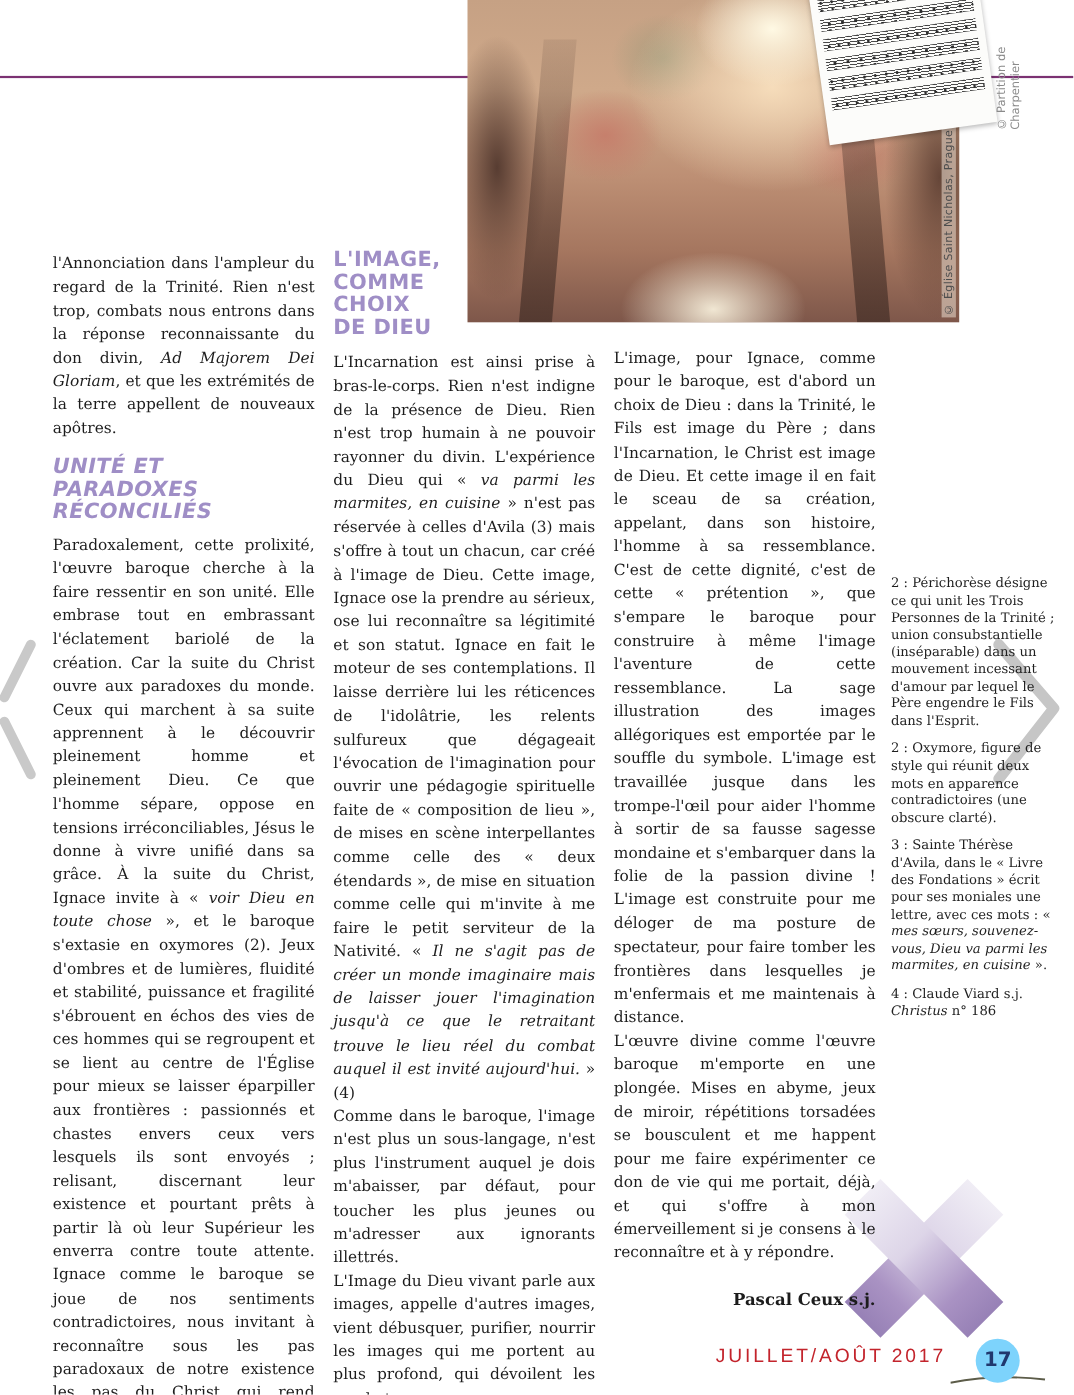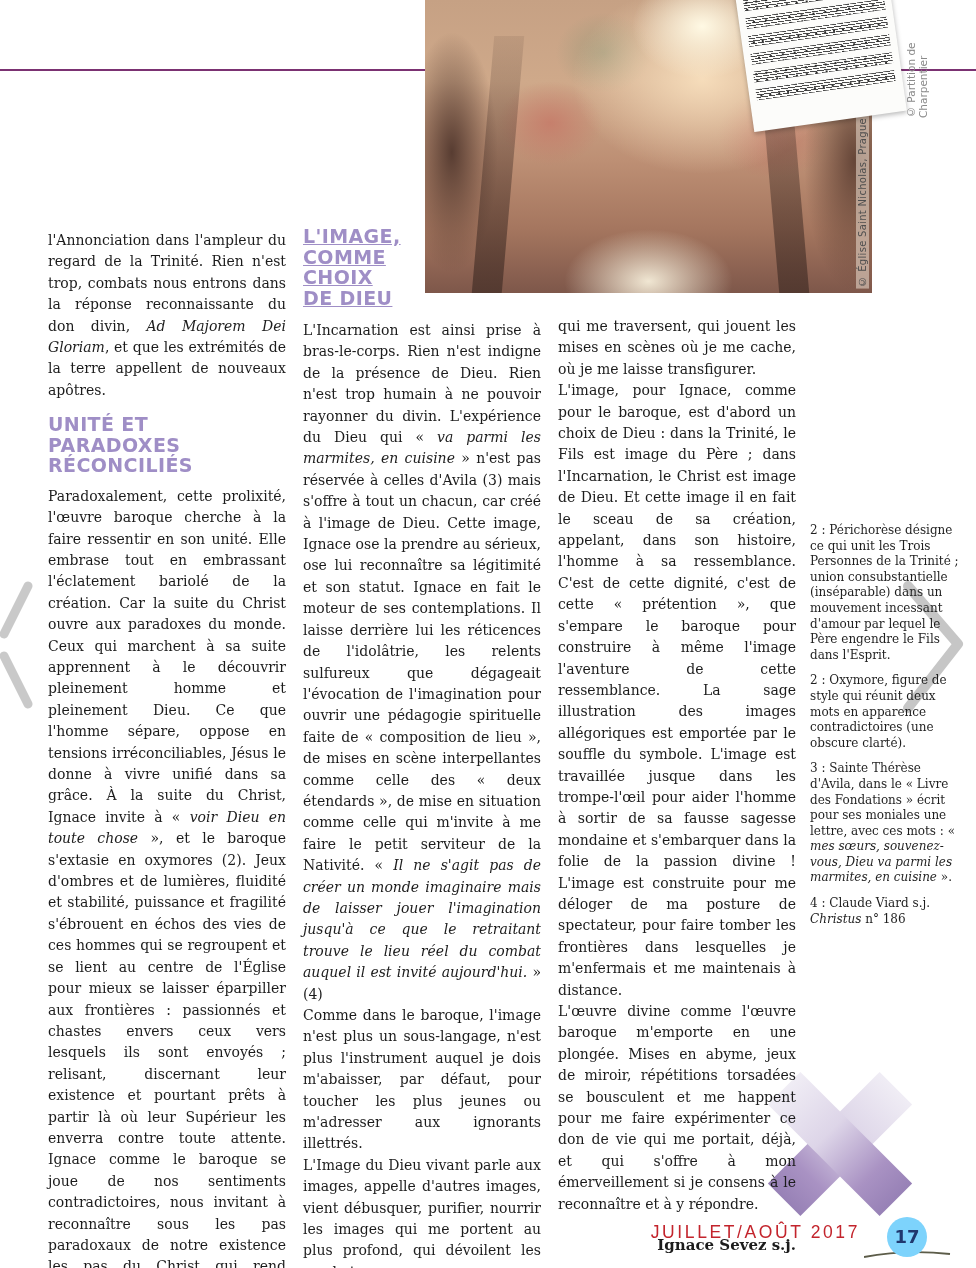--- a/index.html
+++ b/index.html
@@ -40,22 +40,22 @@
   .score-credit{position:absolute;left:905px;top:6px;height:112px;writing-mode:vertical-rl;transform:rotate(180deg);
     font-family:"DejaVu Sans","Liberation Sans",sans-serif;font-size:10.5px;color:#8a8a8a;z-index:4;}
   
   .col{position:absolute;width:238px;z-index:2;font-size:14px;line-height:21.4px;}
   .para{margin:0;text-align:justify;hyphens:auto;-webkit-hyphens:auto;}
   #col1{left:48px;top:230px;}
   #col2{left:303px;top:226px;}
   #col3{left:558px;top:316px;}
   .sec-heading{font-family:"DejaVu Sans","Liberation Sans",sans-serif;font-weight:bold;
     color:#9f8ec6;font-size:19px;line-height:20.5px;letter-spacing:.4px;white-space:pre-line;margin:0;}
-  #col1 .sec-heading{margin:13px 0 10px;}
-  #col2 .sec-heading{margin:0 0 12px;width:130px;text-decoration:underline;}
+  #col1 .sec-heading{margin:13px 0 10px;font-style:italic;}
+  #col2 .sec-heading{margin:0 0 12px;width:130px;}
   .it{font-style:italic;}
   .signature{margin-top:20px;text-align:right;font-weight:bold;font-size:15px;}
   
   #notes{position:absolute;left:810px;top:523px;width:158px;z-index:2;
     font-size:12px;line-height:15.6px;color:#1f1f1f;}
   .note{margin:0 0 10px;}
   
   .chev{position:absolute;z-index:1;}
   #chev-left{left:-6px;top:576px;}
   #chev-right{left:900px;top:578px;}
@@ -131,24 +131,23 @@
     <h2 class="sec-heading">L'IMAGE,
 COMME
 CHOIX
 DE DIEU</h2>
     <p class="para"><span>L'Incarnation est ainsi prise à bras-le-corps. Rien n'est indigne de la présence de Dieu. Rien n'est trop humain à ne pouvoir rayonner du divin. L'expérience du Dieu qui « </span><span class="it">va parmi les marmites, en cuisine</span><span> » n'est pas réservée à celles d'Avila (3) mais s'offre à tout un chacun, car créé à l'image de Dieu. Cette image, Ignace ose la prendre au sérieux, ose lui reconnaître sa légitimité et son statut. Ignace en fait le moteur de ses contemplations. Il laisse derrière lui les réticences de l'idolâtrie, les relents sulfureux que dégageait l'évocation de l'imagination pour ouvrir une pédagogie spirituelle faite de « composition de lieu », de mises en scène interpellantes comme celle des « deux étendards », de mise en situation comme celle qui m'invite à me faire le petit serviteur de la Nativité. « </span><span class="it">Il ne s'agit pas de créer un monde imaginaire mais de laisser jouer l'imagination jusqu'à ce que le retraitant trouve le lieu réel du combat auquel il est invité aujourd'hui.</span><span> » (4)</span></p>
     <p class="para">Comme dans le baroque, l'image n'est plus un sous-langage, n'est plus l'instrument auquel je dois m'abaisser, par défaut, pour toucher les plus jeunes ou m'adresser aux ignorants illettrés.</p>
     <p class="para">L'Image du Dieu vivant parle aux images, appelle d'autres images, vient débusquer, purifier, nourrir les images qui me portent au plus profond, qui dévoilent les combats</p>
   </div>
 
   <div id="col3" class="col">
-    <p class="para">qui me traversent, qui jouent les mises en scènes où je me cache, où je me laisse transfigurer.</p>
     <p class="para">L'image, pour Ignace, comme pour le baroque, est d'abord un choix de Dieu : dans la Trinité, le Fils est image du Père ; dans l'Incarnation, le Christ est image de Dieu. Et cette image il en fait le sceau de sa création, appelant, dans son histoire, l'homme à sa ressemblance. C'est de cette dignité, c'est de cette « prétention », que s'empare le baroque pour construire à même l'image l'aventure de cette ressemblance. La sage illustration des images allégoriques est emportée par le souffle du symbole. L'image est travaillée jusque dans les trompe-l'œil pour aider l'homme à sortir de sa fausse sagesse mondaine et s'embarquer dans la folie de la passion divine ! L'image est construite pour me déloger de ma posture de spectateur, pour faire tomber les frontières dans lesquelles je m'enfermais et me maintenais à distance.</p>
     <p class="para">L'œuvre divine comme l'œuvre baroque m'emporte en une plongée. Mises en abyme, jeux de miroir, répétitions torsadées se bousculent et me happent pour me faire expérimenter ce don de vie qui me portait, déjà, et qui s'offre à mon émerveillement si je consens à le reconnaître et à y répondre.</p>
-    <p class="signature">Ignace Sevez s.j.</p>
+    <p class="signature">Pascal Ceux s.j.</p>
   </div>
 
   <div id="notes">
     <p class="note"><span>2 : Périchorèse désigne ce qui unit les Trois Personnes de la Trinité ; union consubstantielle (inséparable) dans un mouvement incessant d'amour par lequel le Père engendre le Fils dans l'Esprit.</span></p>
     <p class="note"><span>2 : Oxymore, figure de style qui réunit deux mots en apparence contradictoires (une obscure clarté).</span></p>
     <p class="note"><span>3 : Sainte Thérèse d'Avila, dans le « Livre des Fondations » écrit pour ses moniales une lettre, avec ces mots : « </span><span class="it">mes sœurs, souvenez-vous, Dieu va parmi les marmites, en cuisine</span><span> ».</span></p>
     <p class="note"><span>4 : Claude Viard s.j. </span><span class="it">Christus</span><span> n° 186</span></p>
   </div>
 
   <div class="issue">JUILLET/AOÛT 2017</div>

